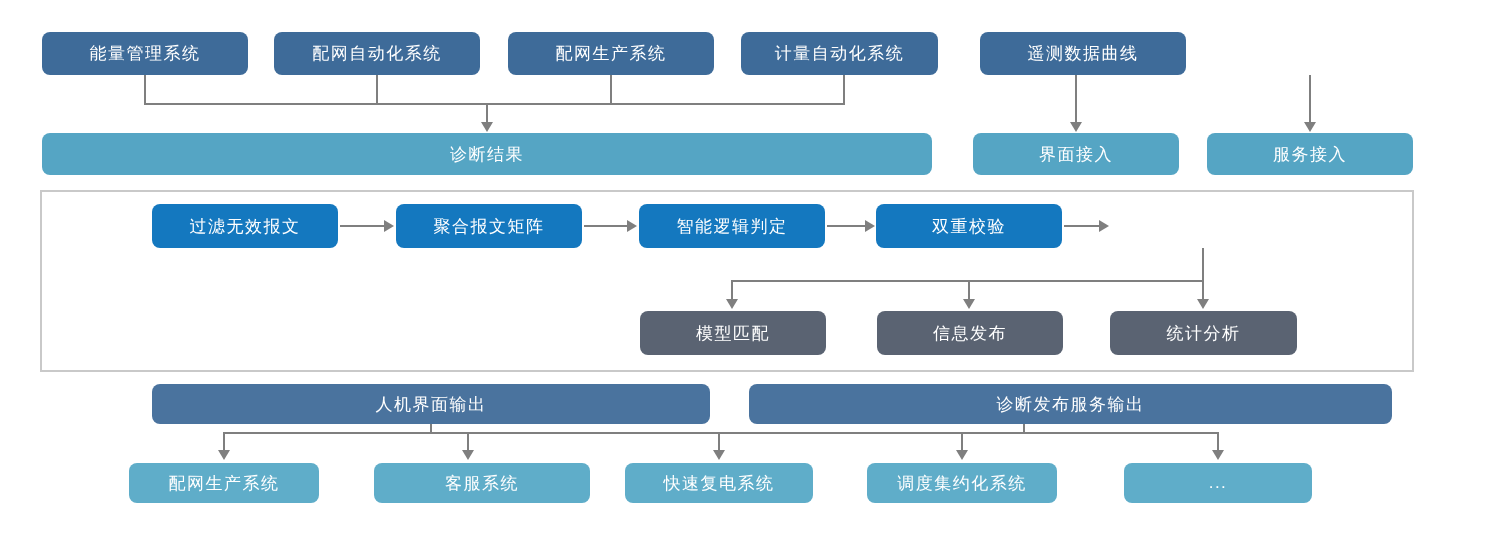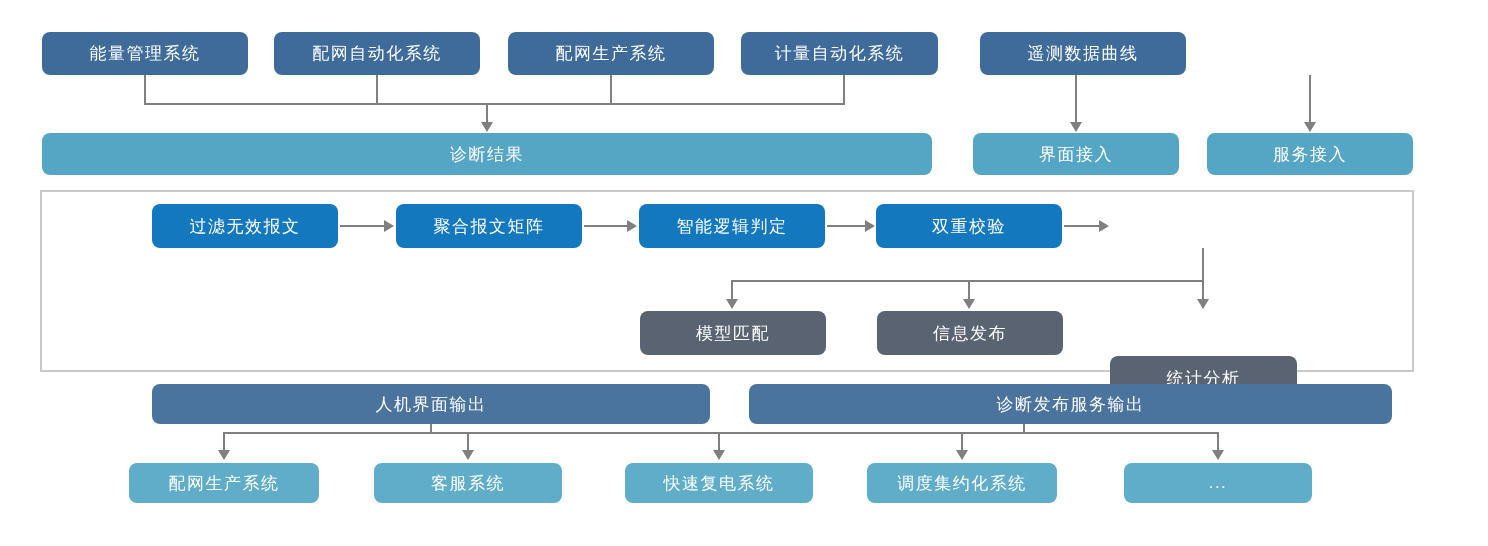--- a/index.html
+++ b/index.html
@@ -85,38 +85,38 @@
   <div class="hline" style="left:732px; top:280px; width:472px;"></div>
   <div class="vline" style="left:731px; top:280px; height:20px;"></div>
   <div class="ah-down" style="left:726px; top:299px;"></div>
   <div class="vline" style="left:968px; top:280px; height:20px;"></div>
   <div class="ah-down" style="left:963px; top:299px;"></div>
   <div class="vline" style="left:1202px; top:280px; height:20px;"></div>
   <div class="ah-down" style="left:1197px; top:299px;"></div>
 
   <div class="node gray" style="left:640px; top:311px; width:186px;">模型匹配</div>
   <div class="node gray" style="left:877px; top:311px; width:186px;">信息发布</div>
-  <div class="node gray" style="left:1110px;top:311px; width:187px;margin-top:45px;">统计分析</div>
+  <div class="node gray" style="left:1110px;top:311px; width:187px;">统计分析</div>
 
   <div class="node out" style="left:152px; top:384px; width:558px;">人机界面输出</div>
   <div class="node out" style="left:749px; top:384px; width:643px;">诊断发布服务输出</div>
 
   <div class="vline" style="left:430px; top:424px; height:10px;"></div>
   <div class="vline" style="left:1023px; top:424px; height:10px;"></div>
   <div class="hline" style="left:223px; top:432px; width:996px;"></div>
   <div class="vline" style="left:223px; top:432px; height:19px;"></div>
   <div class="ah-down" style="left:218px; top:450px;"></div>
   <div class="vline" style="left:467px; top:432px; height:19px;"></div>
   <div class="ah-down" style="left:462px; top:450px;"></div>
   <div class="vline" style="left:718px; top:432px; height:19px;"></div>
   <div class="ah-down" style="left:713px; top:450px;"></div>
   <div class="vline" style="left:961px; top:432px; height:19px;"></div>
   <div class="ah-down" style="left:956px; top:450px;"></div>
   <div class="vline" style="left:1217px; top:432px; height:19px;"></div>
   <div class="ah-down" style="left:1212px; top:450px;"></div>
 
   <div class="node con" style="left:129px; top:463px; width:190px;">配网生产系统</div>
-  <div class="node con" style="left:374px; top:463px; width:188px;">客服系统</div>
+  <div class="node con" style="left:374px; top:463px; width:216px;">客服系统</div>
   <div class="node con" style="left:625px; top:463px; width:188px;">快速复电系统</div>
   <div class="node con" style="left:867px; top:463px; width:190px;">调度集约化系统</div>
   <div class="node con" style="left:1124px;top:463px; width:188px;">...</div>
 
 </div>
 
 </body></html>

